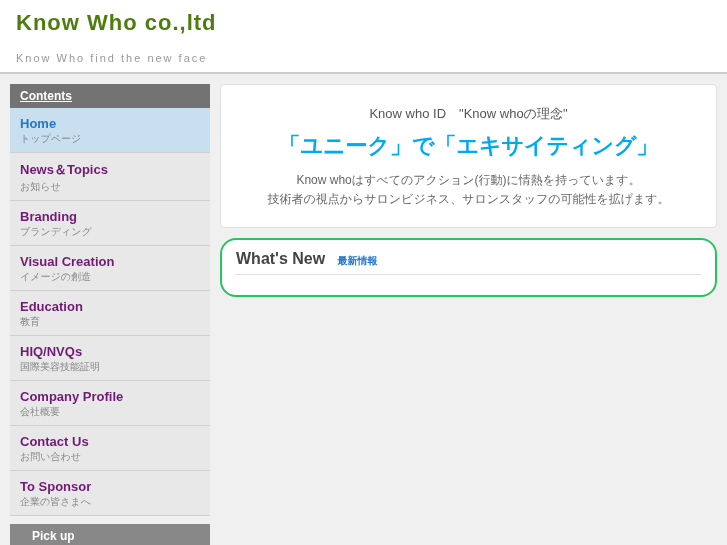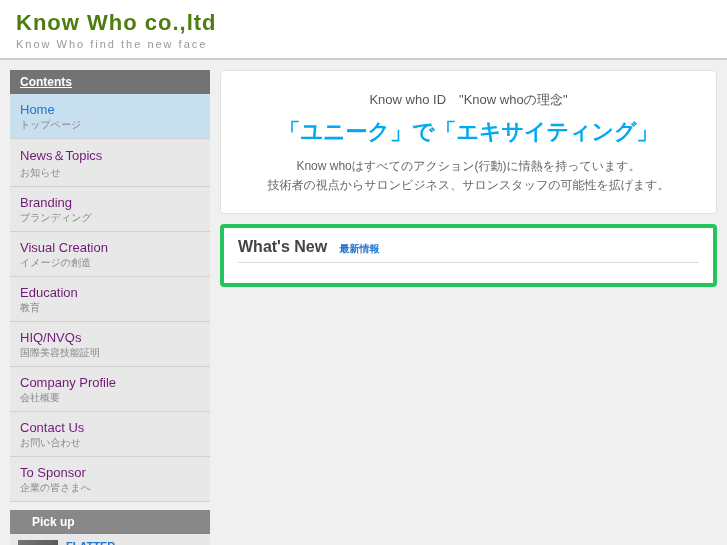--- a/index.html
+++ b/index.html
@@ -21,21 +21,21 @@
     #header h1 {
       font-size: 22px;
       font-weight: bold;
       color: #4d7c0f;
       letter-spacing: 1px;
     }
     #header p {
       font-size: 11px;
       color: #999;
       letter-spacing: 2px;
-      margin-top: 2px;
+      margin-top: 16px;
     }
 
     
     #main-layout {
       display: flex;
       padding: 10px 10px 10px 10px;
       gap: 10px;
       background: #f0f0f0;
     }
 
@@ -63,21 +63,21 @@
       display: block;
       text-decoration: none;
       color: #333;
     }
     .nav-item.active {
       background: #c8dff0;
     }
     .nav-item .nav-label {
       font-size: 13px;
       color: #2277cc;
-      font-weight: normal;
+      font-weight: bold;
       display: block;
     }
     .nav-item.active .nav-label {
       color: #2277cc;
     }
     .nav-item:not(.active) .nav-label {
       color: #701a75;
     }
     .nav-item .nav-sub {
       font-size: 10px;
@@ -156,22 +156,22 @@
     }
     .hero-box .hero-desc {
       font-size: 12px;
       color: #666;
       line-height: 1.6;
     }
 
     
     .whats-new-section {
       background: #fff;
-      border: 4px solid #22c55e;
-      border-radius: 4px;
+      border: 2px solid #22c55e;
+      border-radius: 16px;
       padding: 10px 14px 12px 14px;
     }
     .whats-new-section .section-title {
       font-size: 16px;
       font-weight: bold;
       color: #444;
       border-bottom: 1px solid #ddd;
       padding-bottom: 6px;
       margin-bottom: 8px;
     }

